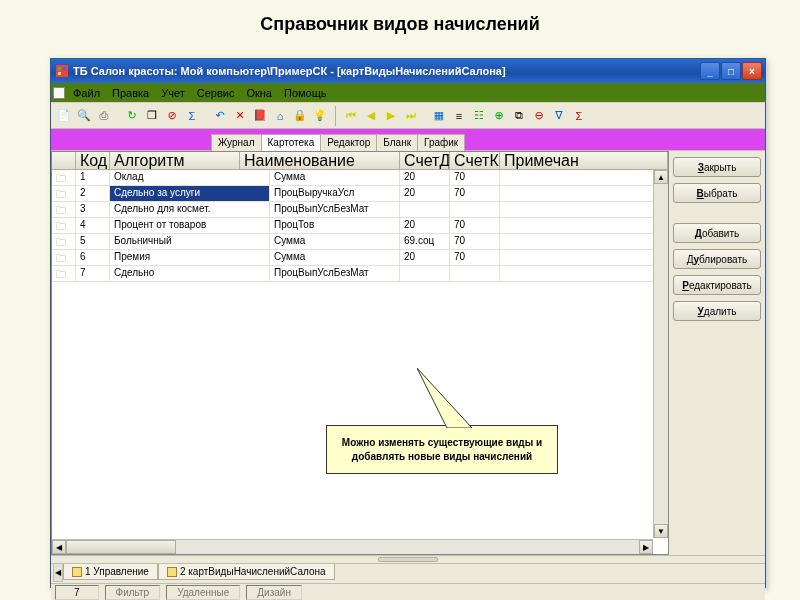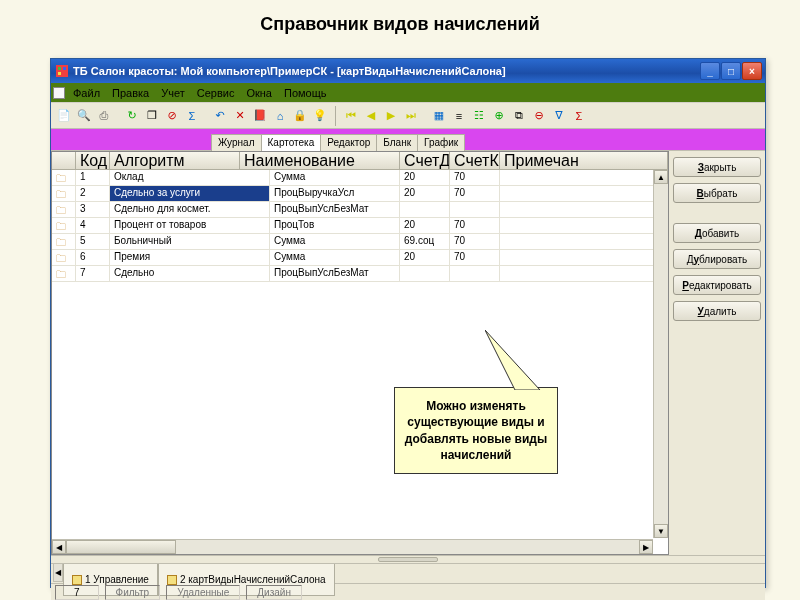--- a/index.html
+++ b/index.html
@@ -44,26 +44,26 @@
   .hscroll { position:absolute; left:0; right:15px; bottom:0; height:15px; background:#e8e6da; border-top:1px solid #c0beb0; display:flex;}
   .hscroll .lft,.hscroll .rgt{width:14px;background:linear-gradient(#f4f2e6,#d8d6c8);border:1px solid #b0ae9e;display:flex;align-items:center;justify-content:center;font-size:8px;}
   .hscroll .track{flex:1;position:relative;}
   .hscroll .thumb{position:absolute;left:0;top:0;bottom:0;width:110px;background:linear-gradient(#f4f2e6,#d8d6c8);border:1px solid #b0ae9e;}
   
   .sidebtns { width: 96px; background:#ece9d8; padding: 6px 4px; display:flex; flex-direction:column; gap:6px;}
   .sbtn { height: 20px; background: linear-gradient(#f8f6ee,#e0ddce); border:1px solid #9c9a8c; border-radius:3px; font-size:10px; display:flex; align-items:center; justify-content:center; cursor:default;}
   .sbtn b{text-decoration:underline;}
   .sgap{height:8px;}
   
-  .callout { position:absolute; right: 110px; bottom: 80px; width: 164px; background:#ffffcc; border:1px solid #333; padding: 10px 8px; font-size:12px; text-align:center; font-weight:bold; line-height:1.35;}
+  .callout { position:absolute; right: 110px; bottom: 80px; width: 232px; background:#ffffcc; border:1px solid #333; padding: 10px 8px; font-size:10px; text-align:center; font-weight:bold; line-height:1.35;}
   .callout svg.tail{position:absolute; top:-58px; left:90px; width:80px; height:60px;}
   
   .bottomtabs { height:20px; background:#ece9d8; display:flex; align-items:flex-start; border-top:1px solid #c0beb0; padding:0 2px;}
   .btabgrip{width:10px;height:18px;border:1px solid #c0beb0;border-top:none;background:#e4e2d6;display:flex;align-items:center;justify-content:center;font-size:8px;}
-  .btab{font-size:10px;padding:10px 8px;border:1px solid #b0ae9e;border-top:none;background:#f4f2e6;margin-right:0px;display:flex;align-items:center;gap:3px;}
+  .btab{font-size:10px;padding:2px 8px;border:1px solid #b0ae9e;border-top:none;background:#f4f2e6;margin-right:0px;display:flex;align-items:center;gap:3px;}
   .btab .ficon{width:10px;height:10px;background:#f4e080;border:1px solid #b08020;}
   .midgrip{height:8px;background:#ece9d8;border-top:1px solid #c0beb0;display:flex;align-items:center;justify-content:center;}
   .midgrip .handle{width:60px;height:5px;border:1px solid #b0ae9e;border-radius:2px;background:#d8d6c8;}
   
   .status { height:18px; background:#ece9d8; border-top:1px solid #c0beb0; display:flex; align-items:center; font-size:10px; gap:6px; padding:0 4px;}
   .status .cell{border:1px inset #d4d0c8;padding:1px 10px;color:#777;}
   .status .count{padding:1px 18px;color:#000;}
 </style>
 </head>
 <body>

